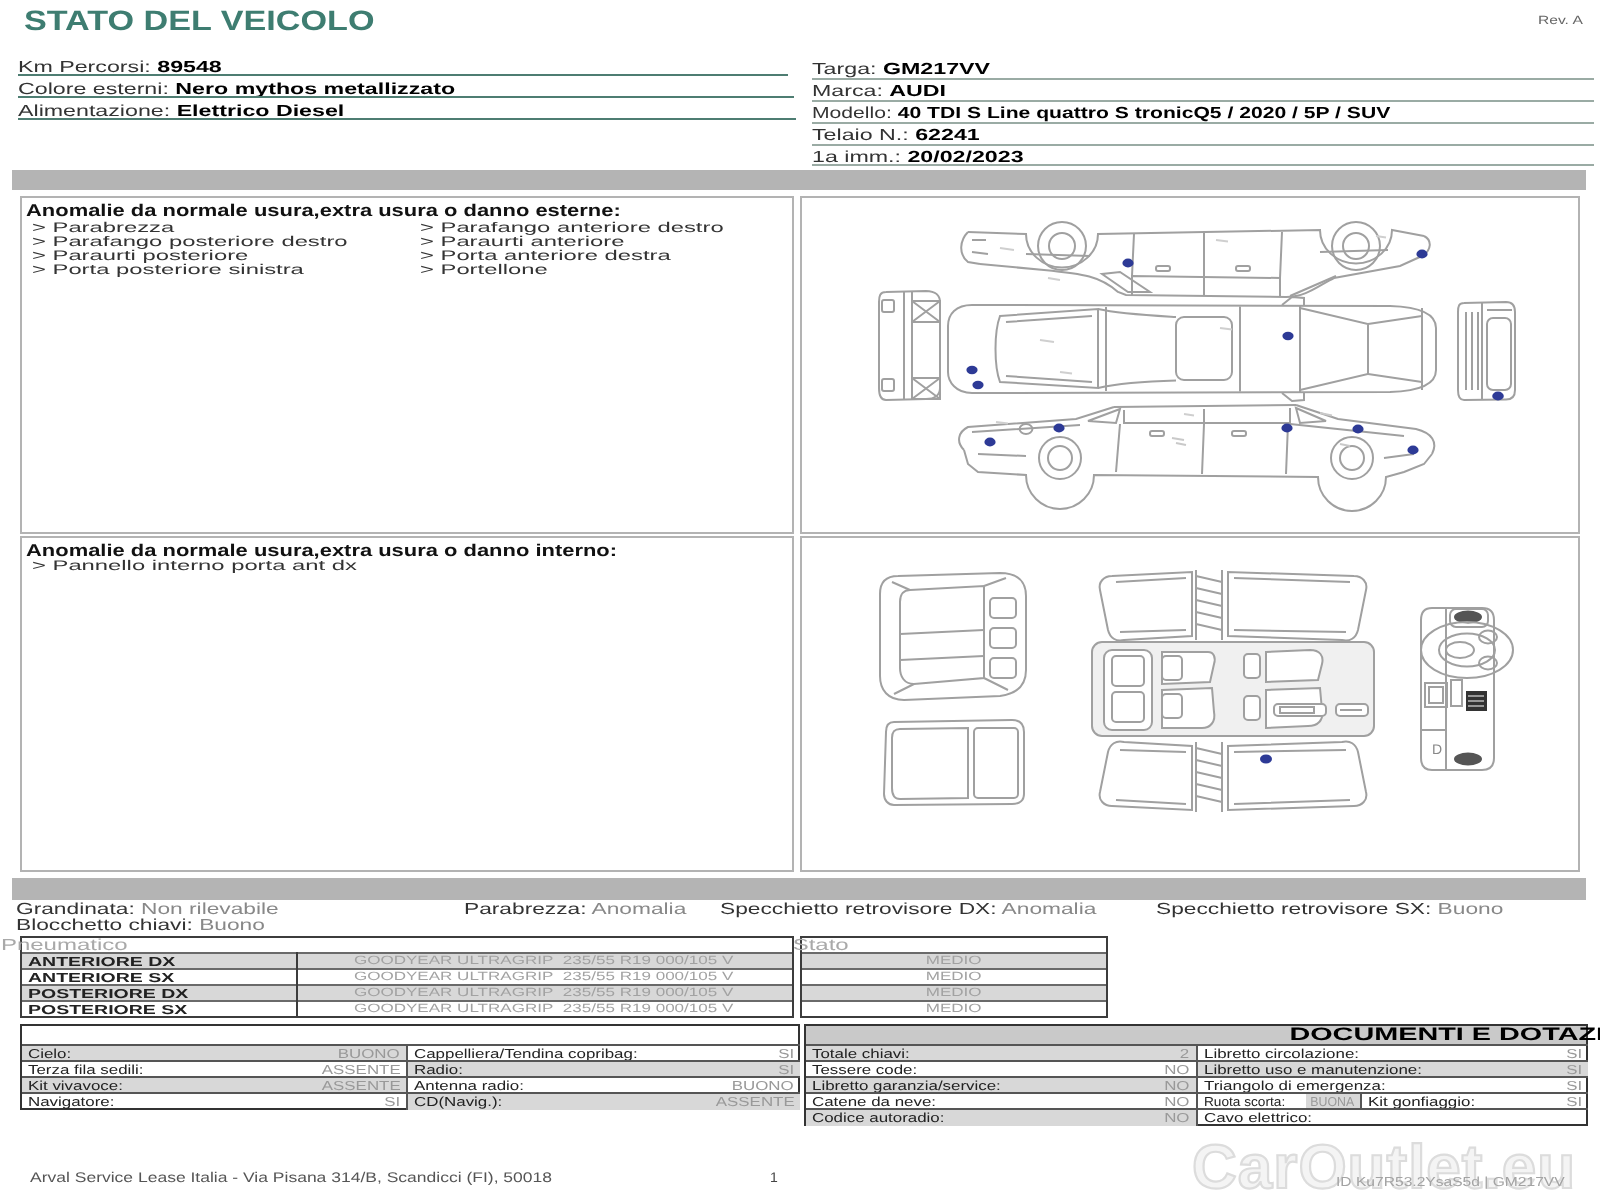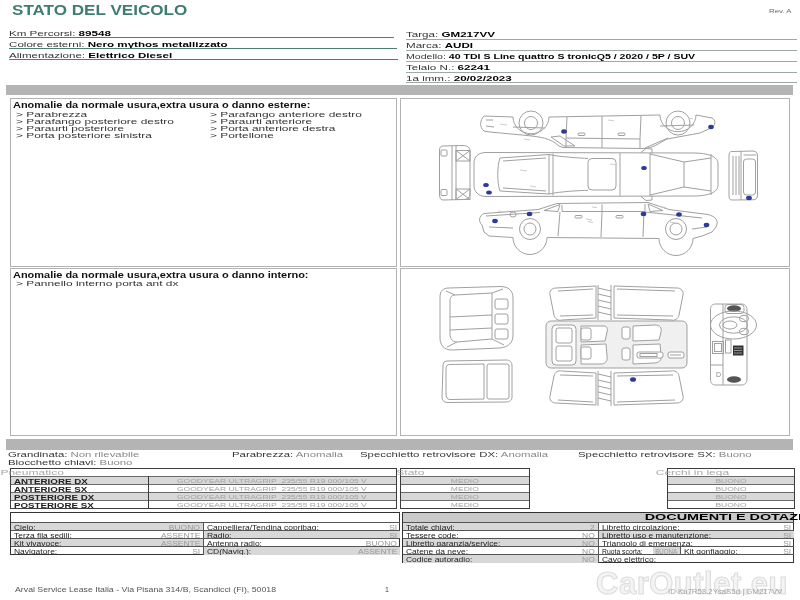--- a/index.html
+++ b/index.html
@@ -250,48 +250,33 @@
     <div class="trow gray" style="top:23px;">
         <div class="tlabel">POSTERIORE DX</div>
         <div class="tval" style="left:137px;"><span>GOODYEAR ULTRAGRIP&nbsp; 235/55 R19 000/105 V</span></div>
       </div>
     <div class="trow" style="top:31px;">
         <div class="tlabel">POSTERIORE SX</div>
         <div class="tval" style="left:137px;"><span>GOODYEAR ULTRAGRIP&nbsp; 235/55 R19 000/105 V</span></div>
       </div>
     <div class="abs" style="left:137px;top:7px;width:1px;height:32px;background:#3c3c3c;"></div>
   </div>
-  <div class="tbl" style="left:400px;top:468px;width:130px;height:41px;">
+  <div class="tbl" style="left:400px;top:468px;width:154px;height:41px;">
     <div class="th" style="top:0px;"><span>Stato</span></div>
     <div class="trow gray" style="top:7px;">
         <div class="tval"><span>MEDIO</span></div>
       </div>
     <div class="trow" style="top:15px;">
         <div class="tval"><span>MEDIO</span></div>
       </div>
     <div class="trow gray" style="top:23px;">
         <div class="tval"><span>MEDIO</span></div>
       </div>
     <div class="trow" style="top:31px;">
         <div class="tval"><span>MEDIO</span></div>
-      </div>
-  </div>
-  <div class="tbl" style="left:667px;top:468px;width:128px;height:41px;">
-    <div class="th" style="top:0px;"><span>Cerchi in lega</span></div>
-    <div class="trow gray" style="top:7px;">
-        <div class="tval"><span>BUONO</span></div>
-      </div>
-    <div class="trow" style="top:15px;">
-        <div class="tval"><span>BUONO</span></div>
-      </div>
-    <div class="trow gray" style="top:23px;">
-        <div class="tval"><span>BUONO</span></div>
-      </div>
-    <div class="trow" style="top:31px;">
-        <div class="tval"><span>BUONO</span></div>
       </div>
   </div>
 
   <div class="tbl" style="left:10px;top:512px;width:390px;height:43px;border-color:#333;">
     <div class="cell gray" style="left:0;top:8.5px;width:192px;height:8px;border-top:1px solid #555;">
         <div class="cl">Cielo:</div>
         <div class="cv">BUONO</div>
       </div>
     <div class="cell" style="left:192px;top:8.5px;width:196px;height:8px;border-top:1px solid #555;border-left:1px solid #555;">
         <div class="cl">Cappelliera/Tendina copribag:</div>

